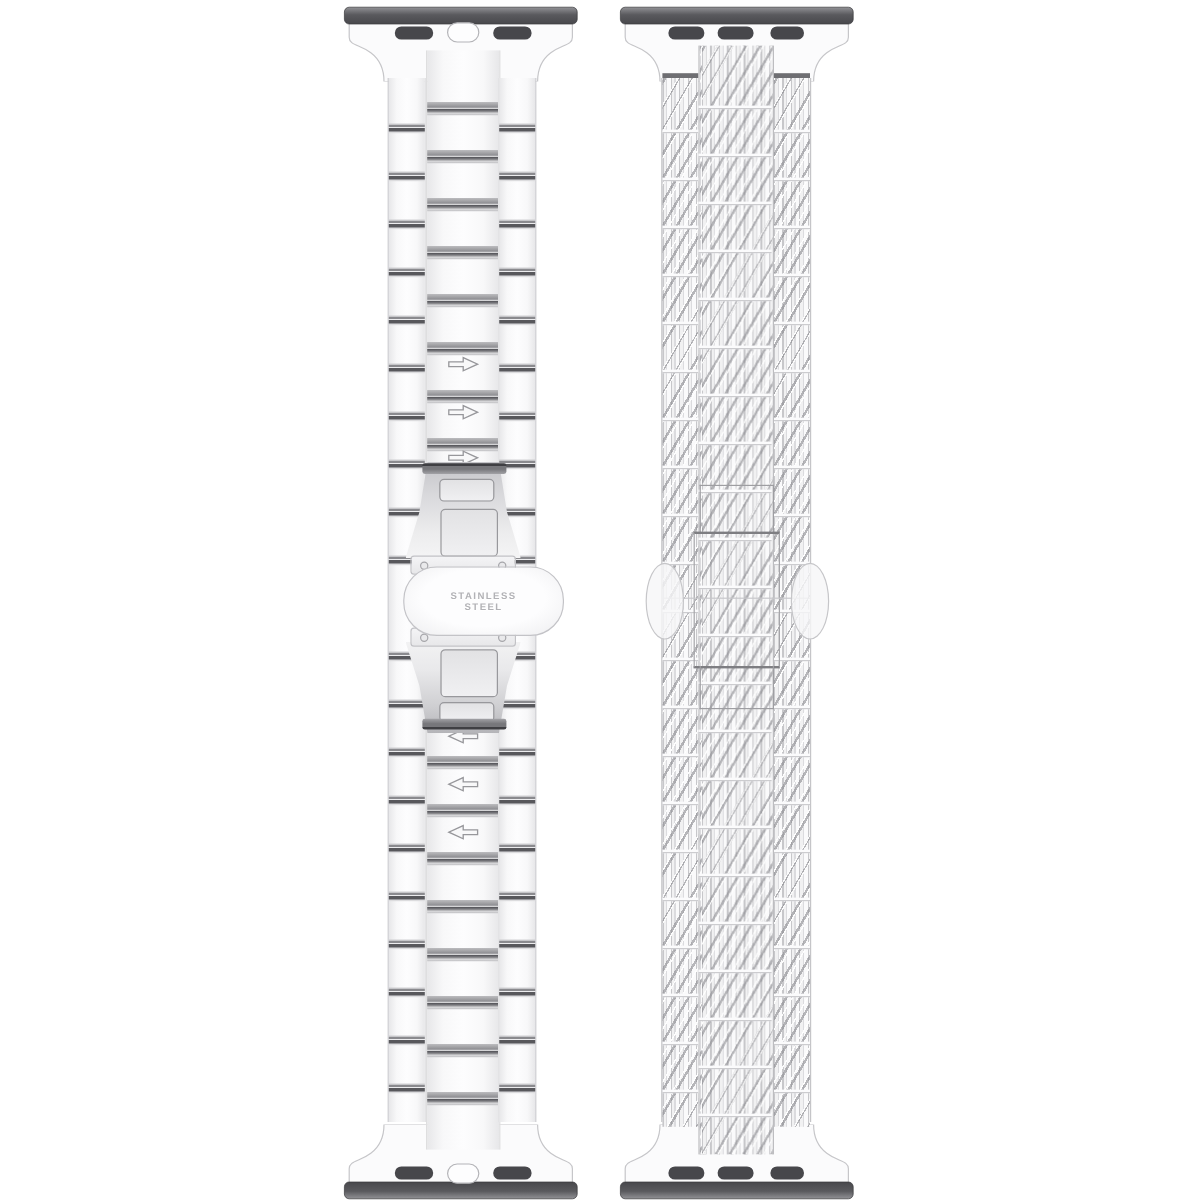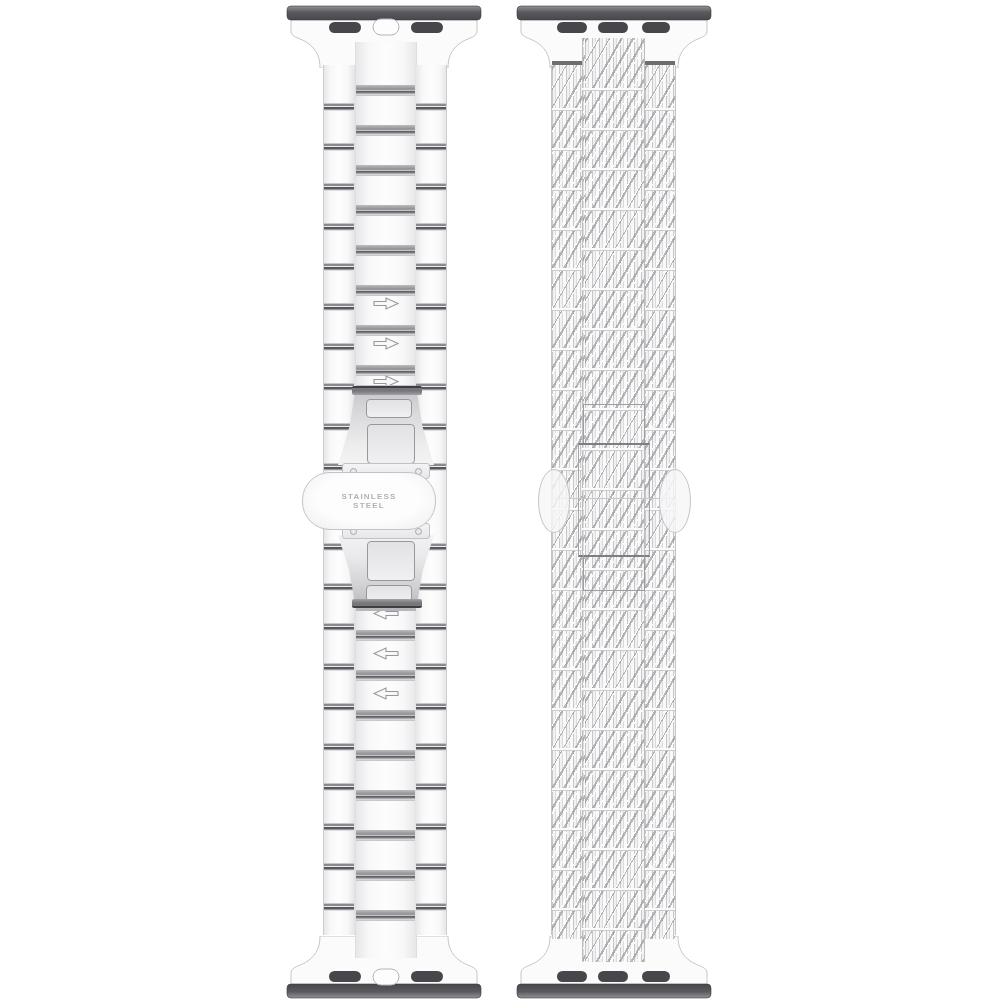--- a/index.html
+++ b/index.html
@@ -164,21 +164,21 @@
 
     <div class="plate" style="left:342px;top:463px">
       <span class="screw" style="left:7px;top:4px"></span>
       <span class="screw" style="right:7px;top:4px"></span>
     </div>
     <div class="plate" style="left:342px;top:523px">
       <span class="screw" style="left:7px;top:4px"></span>
       <span class="screw" style="right:7px;top:4px"></span>
     </div>
 
-    <div class="oval" style="left:302px;top:472px">
+    <div class="oval" style="left:336px;top:472px">
       <span class="engrave">STAINLESS</span>
       <span class="engrave">STEEL</span>
     </div>
 
     <div class="arm bottom" style="left:338px;top:535px;height:76px"></div>
     <div class="cutout" style="left:367px;top:541px;width:46px;height:38px"></div>
     <div class="cutout" style="left:366px;top:585px;width:44px;height:15px"></div>
     <div class="arm-bar" style="left:352px;top:599px;width:70px;background:linear-gradient(0deg,#3f3f43 0 2px,#77777b 2px 55%,#a2a2a6)"></div>
 
     <div id="adapterBottomLeft" class="abs" style="left:285px;top:932px;z-index:1;transform:scaleY(-1)"><svg width="198" height="63" viewBox="0 0 198 63" xmlns="http://www.w3.org/2000/svg">

